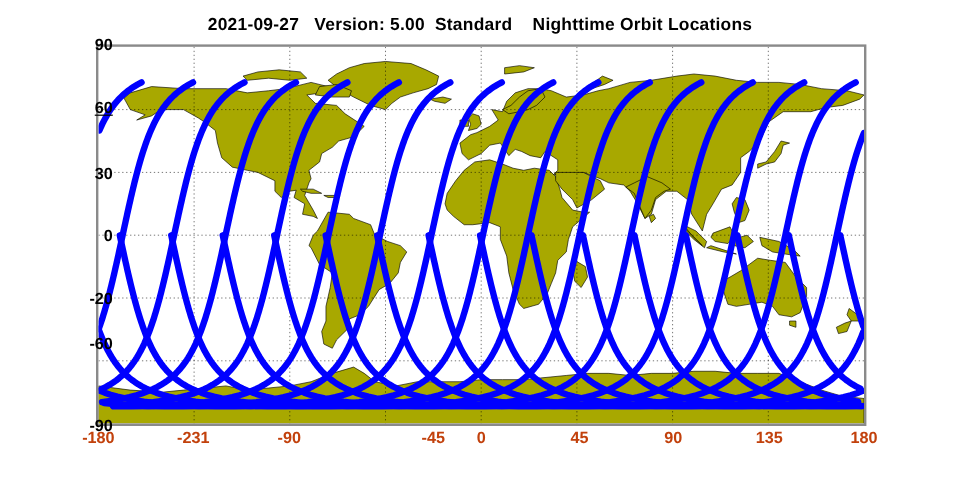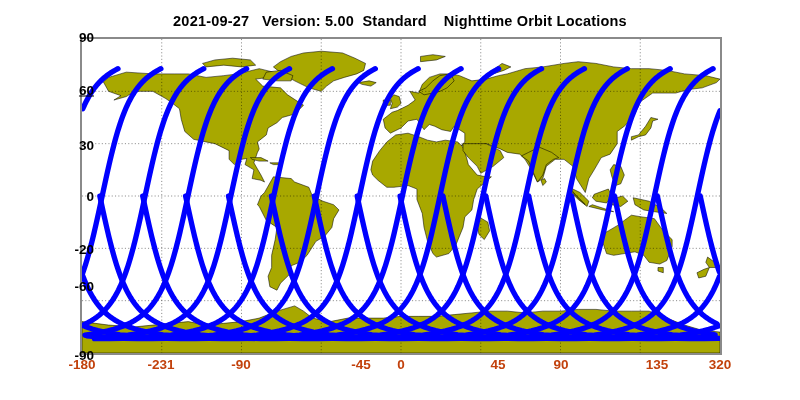--- a/index.html
+++ b/index.html
@@ -124,18 +124,18 @@
   <div class="ytick" style="top:196px;">0</div>
   <div class="ytick" style="top:249px;">-20</div>
   <div class="ytick" style="top:286px;text-align:right;">-60</div>
   <div class="ytick" style="top:355px;">-90</div>
 
   <div class="xtick" style="left:82px;">-180</div>
   <div class="xtick" style="left:161px;">-231</div>
   <div class="xtick" style="left:241px;">-90</div>
   <div class="xtick" style="left:321px;margin-left:40px;">-45</div>
   <div class="xtick" style="left:401px;">0</div>
-  <div class="xtick" style="left:498px;">45</div>
+  <div class="xtick" style="left:483px;">45</div>
   <div class="xtick" style="left:561px;">90</div>
-  <div class="xtick" style="left:657px;">135</div>
-  <div class="xtick" style="left:720px;">320</div>
+  <div class="xtick" style="left:641px;">135</div>
+  <div class="xtick" style="left:720px;">180</div>
 
 </div>
 
 </body></html>

